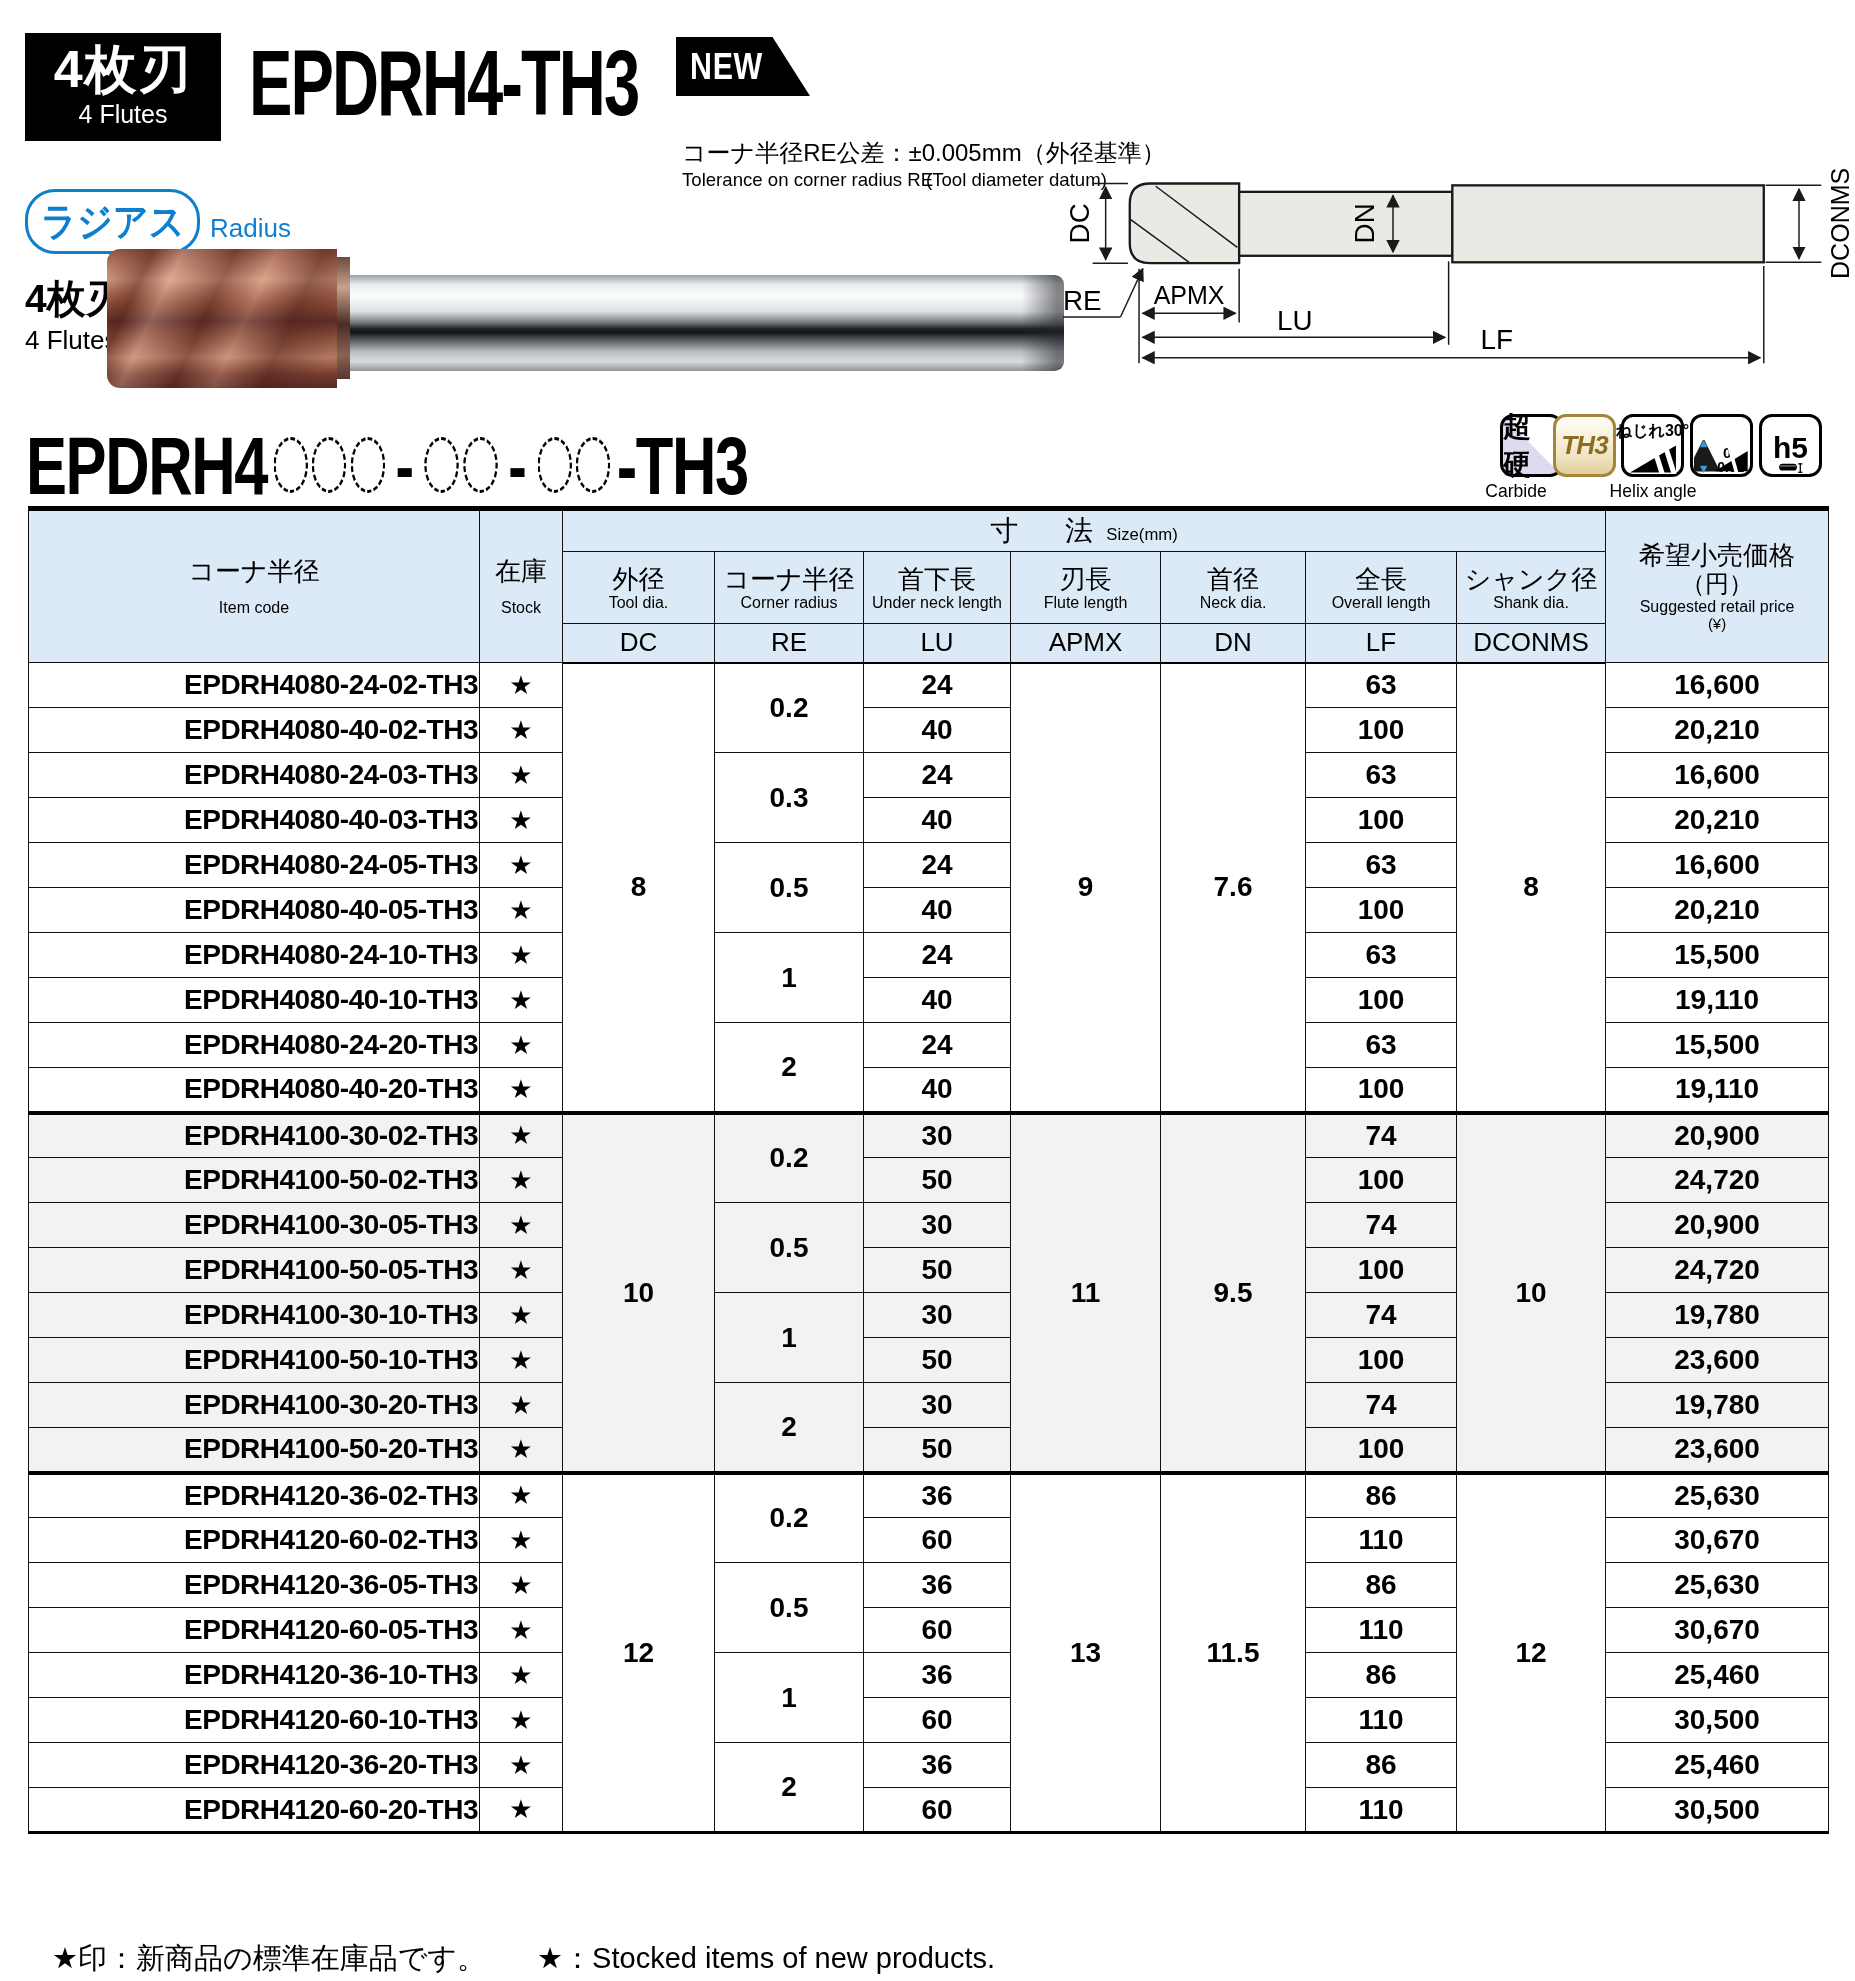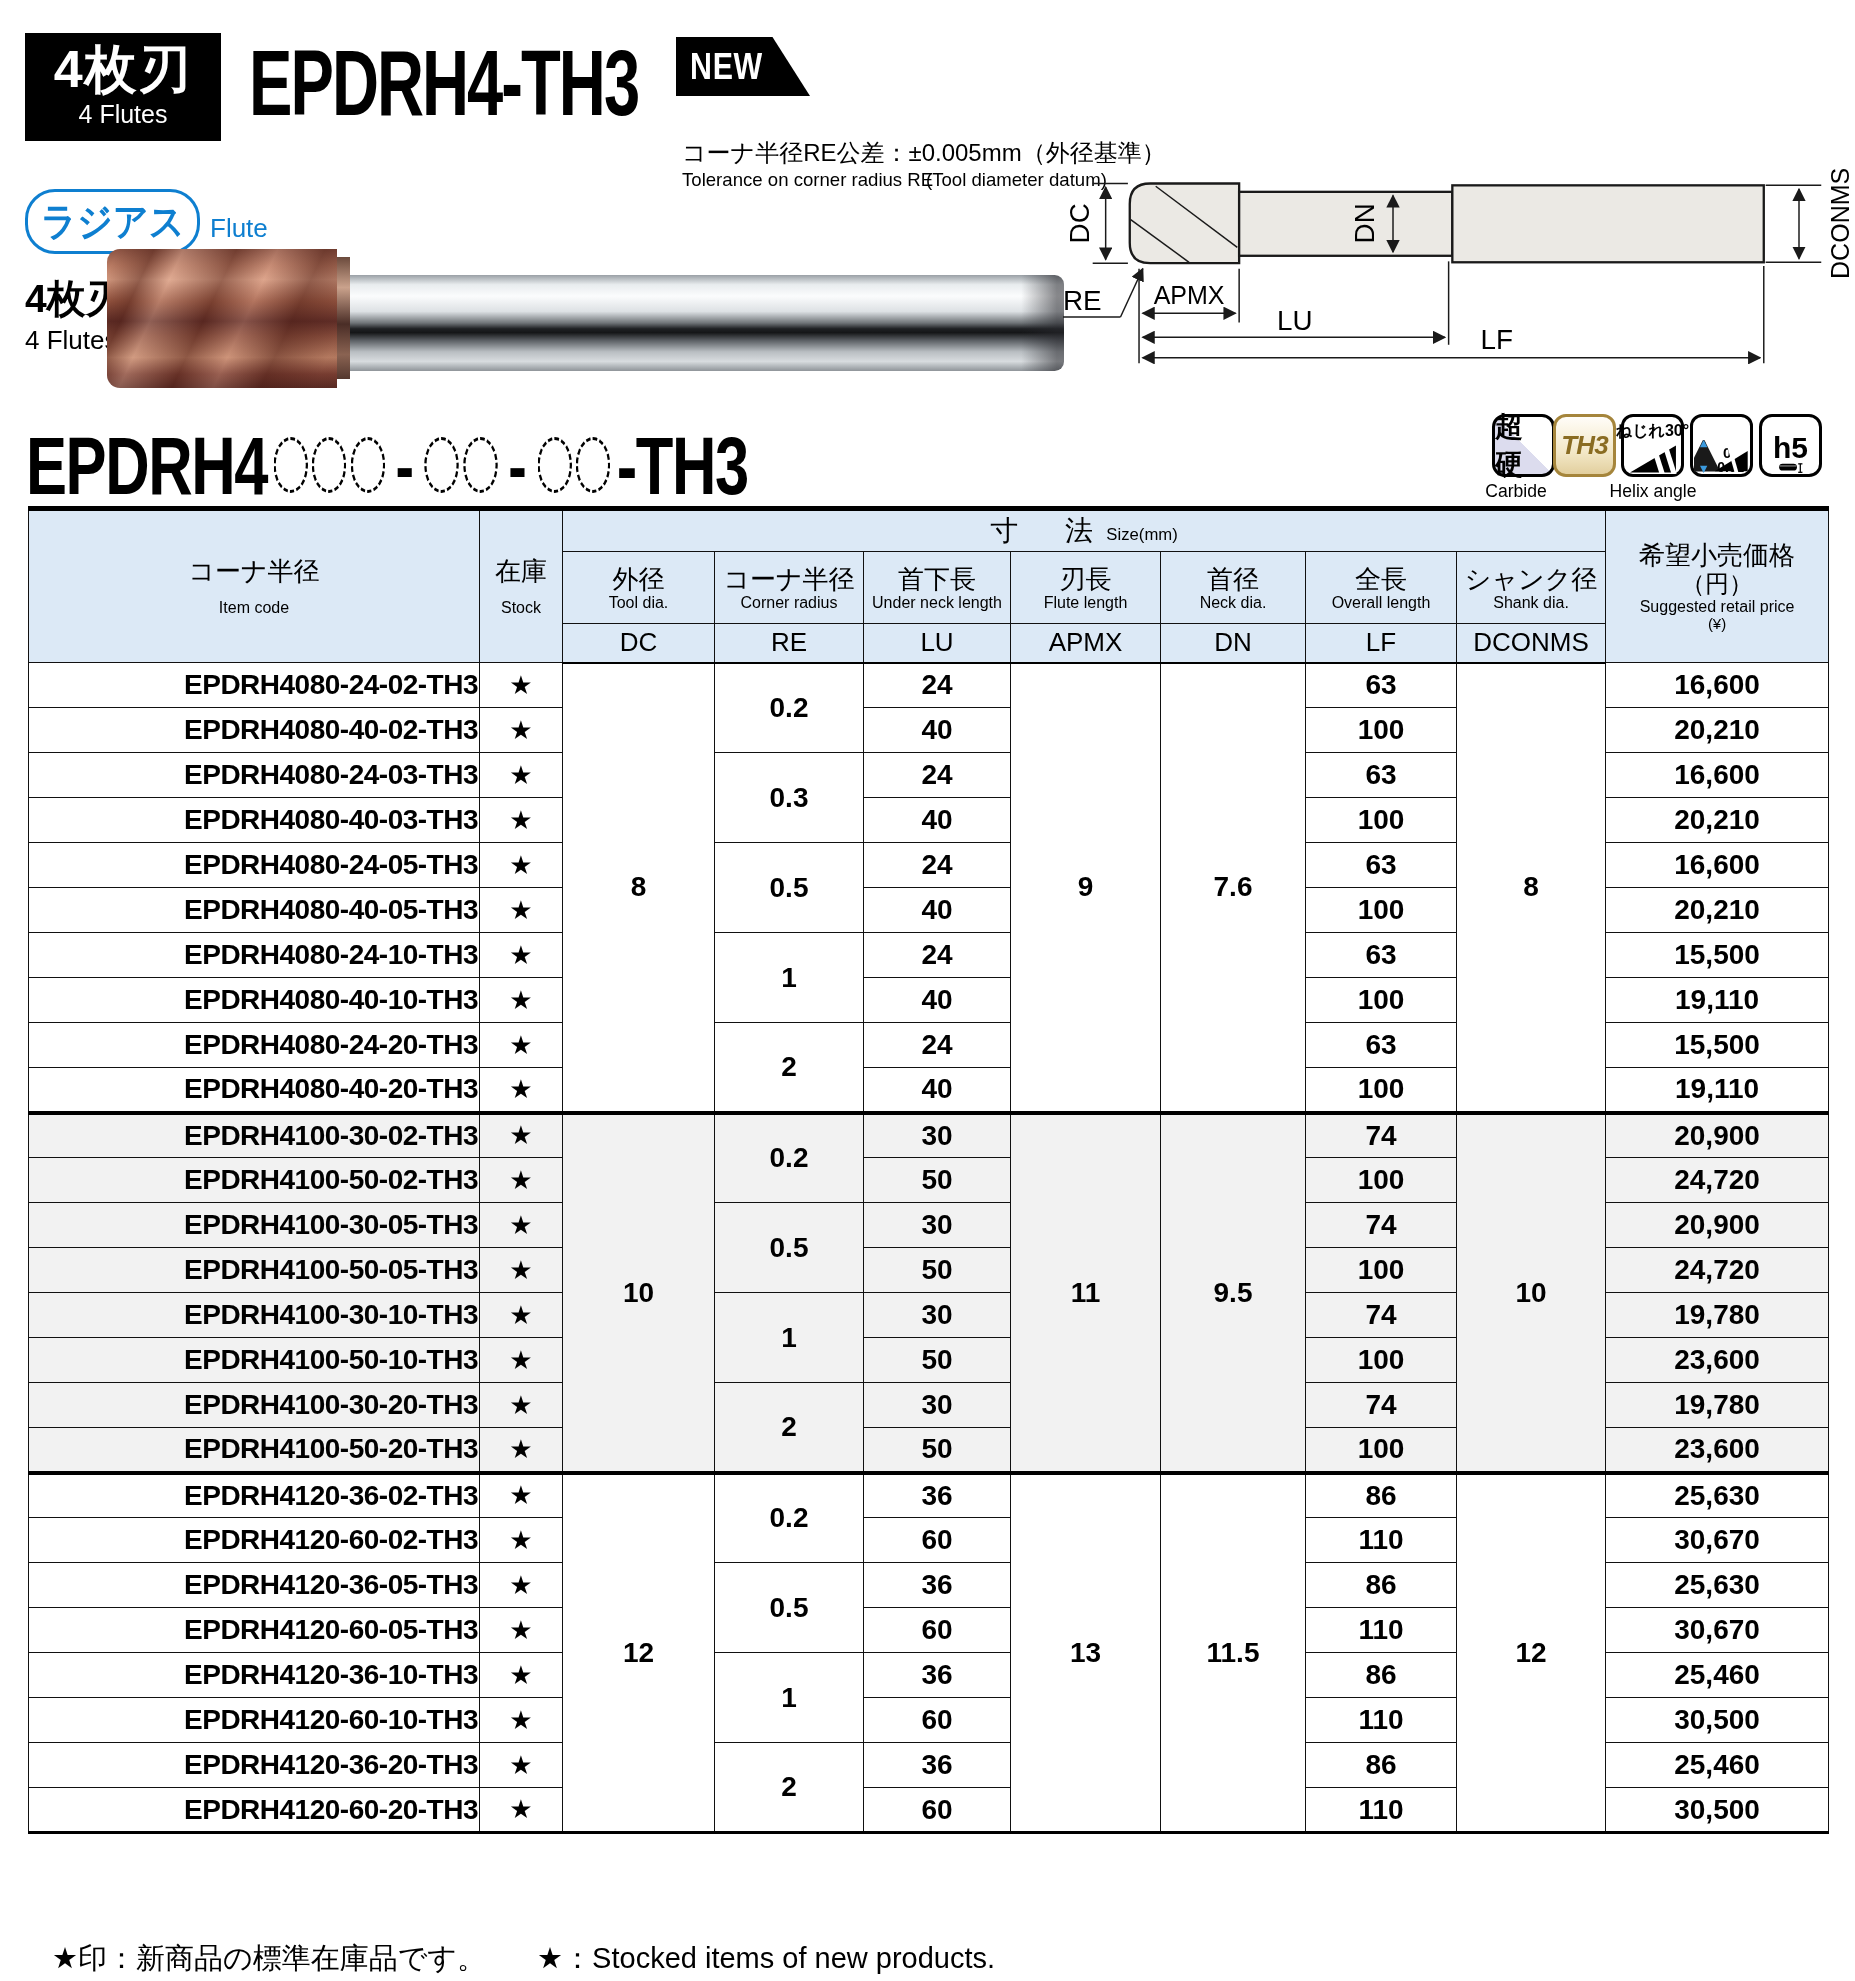--- a/index.html
+++ b/index.html
@@ -48,21 +48,21 @@
   .diagram{position:absolute;left:779px;top:139px;width:1076px;height:241px;}
   .diagram .part{fill:#ebe9e4;stroke:#1a1a1a;stroke-width:2.5;}
   .diagram .dim{stroke:#1a1a1a;stroke-width:1.6;fill:none;}
   .diagram text{font-family:"Liberation Sans","DejaVu Sans",sans-serif;fill:#000;}
 
   
   .icons-row{position:absolute;left:1484px;top:414px;width:352px;height:93px;}
   .aicon{position:absolute;top:0;width:63px;height:63px;box-sizing:border-box;border:3.2px solid #000;
          border-radius:13px;background:#fff;display:flex;align-items:center;justify-content:center;flex-direction:column;}
   .aicon.sq{border-radius:12px;justify-content:flex-end;}
-  .icon-carbide{left:8px;background:linear-gradient(225deg,#ffffff 50%,#dcdcee 50%);}
+  .icon-carbide{left:16px;background:linear-gradient(225deg,#ffffff 50%,#dcdcee 50%);}
   .icon-carbide span{font-size:28px;font-weight:bold;letter-spacing:0.9px;}
   .icon-th3{left:69px;border-color:#a5853b;background:linear-gradient(180deg,#fffdf8 0%,#f2e6c4 65%,#e2cf9e 100%);}
   .icon-th3 span{font-size:26px;font-weight:bold;font-style:italic;color:#8a6c22;letter-spacing:-0.9px;}
   .icon-helix{left:137px;justify-content:flex-start;padding-top:3.7px;}
   .icon-helix .t{font-size:16px;font-weight:bold;white-space:nowrap;}
   .icon-tol{left:206px;justify-content:flex-start;align-items:flex-end;padding:1.9px 5.6px 0 0;}
   .icon-tol .t0{font-size:15px;font-weight:bold;line-height:15px;margin-right:13px;}
   .icon-tol .t1{font-size:14px;font-weight:bold;line-height:14px;}
   .icon-h5{left:275px;justify-content:flex-end;padding-top:16px;}
   .icon-h5 .t{font-size:30px;font-weight:bold;line-height:30px;}
@@ -117,21 +117,21 @@
     <span class="jp">4枚刃</span>
     <span class="en">4 Flutes</span>
   </div>
   <div class="series-title">EPDRH4-TH3</div>
   <div class="new-badge">
     <span>NEW</span>
   </div>
   <div class="radius-badge">
     <span>ラジアス</span>
   </div>
-  <div class="radius-en">Flute</div>
+  <div class="radius-en">Radius</div>
 
   <div class="photo-label-jp">4枚刃</div>
   <div class="photo-label-en">4 Flutes</div>
   <div class="photo-head"></div>
   <div class="photo-collar"></div>
   <div class="photo-shank"></div>
 
   <div class="tol-jp">コーナ半径RE公差：±0.005mm（外径基準）</div>
   <div class="tol-en1">Tolerance on corner radius RE</div>
   <div class="tol-en2">(Tool diameter datum)</div>

